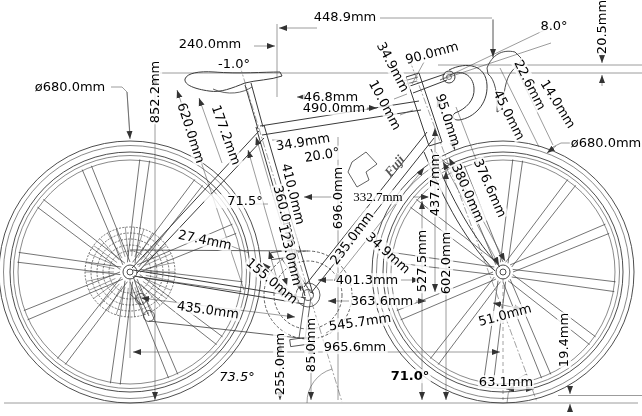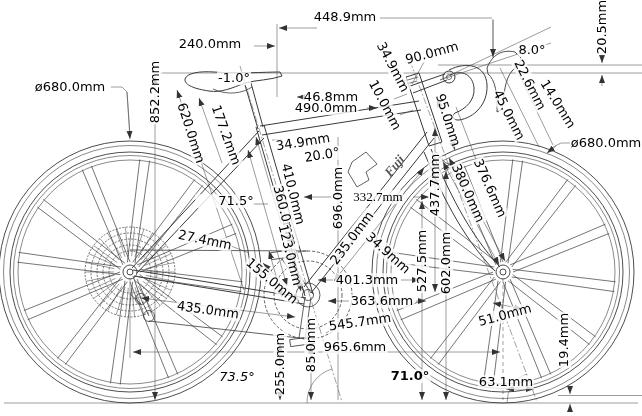--- a/index.html
+++ b/index.html
@@ -159,45 +159,45 @@
     <path d="M111,87 H122 L127,92 L130,135"></path>
     <path d="M570,143 H561 L553,147 L548,152"></path>
     <line x1="127" y1="92" x2="130" y2="139" marker-end="url(#ar)"></line>
     <line x1="556" y1="146" x2="547" y2="153" marker-end="url(#ar)"></line>
   </g>
 </svg>
 
 <div id="labels">
       <div class="dim" style="left: 345px; top: 17px; transform: translate(-50%, -50%) rotate(0deg);">448.9mm</div>
       <div class="dim" style="left: 210px; top: 44px; transform: translate(-50%, -50%) rotate(0deg);">240.0mm</div>
-      <div class="dim" style="left: 532px; top: 26px; transform: translate(-50%, -50%) rotate(0deg); margin-top: 24px;">8.0°</div>
+      <div class="dim" style="left: 554px; top: 26px; transform: translate(-50%, -50%) rotate(0deg);">8.0°</div>
       <div class="dim" style="left: 602px; top: 27px; transform: translate(-50%, -50%) rotate(-90deg);">20.5mm</div>
       <div class="dim" style="left: 70px; top: 87px; transform: translate(-50%, -50%) rotate(0deg);">ø680.0mm</div>
       <div class="dim" style="left: 155px; top: 92px; transform: translate(-50%, -50%) rotate(-90deg);">852.2mm</div>
-      <div class="dim" style="left: 234px; top: 78px; transform: translate(-50%, -50%) rotate(0deg);">-1.0°</div>
+      <div class="dim" style="left: 234px; top: 64px; transform: translate(-50%, -50%) rotate(0deg);">-1.0°</div>
       <div class="dim" style="left: 191px; top: 133px; transform: translate(-50%, -50%) rotate(72deg);">620.0mm</div>
       <div class="dim" style="left: 226px; top: 135px; transform: translate(-50%, -50%) rotate(70deg);">177.2mm</div>
       <div class="dim" style="left: 331px; top: 97px; transform: translate(-50%, -50%) rotate(0deg);">46.8mm</div>
-      <div class="dim" style="left: 326px; top: 108px; transform: translate(-50%, -50%) rotate(0deg);">490.0mm</div>
+      <div class="dim" style="left: 334px; top: 108px; transform: translate(-50%, -50%) rotate(0deg);">490.0mm</div>
       <div class="dim" style="left: 303px; top: 142px; transform: translate(-50%, -50%) rotate(-9deg);">34.9mm</div>
       <div class="dim" style="left: 322px; top: 155px; transform: translate(-50%, -50%) rotate(-9deg);">20.0°</div>
       <div class="dim" style="left: 393px; top: 67px; transform: translate(-50%, -50%) rotate(62deg);">34.9mm</div>
       <div class="dim" style="left: 385px; top: 105px; transform: translate(-50%, -50%) rotate(62deg);">10.0mm</div>
       <div class="dim" style="left: 432px; top: 53px; transform: translate(-50%, -50%) rotate(-15deg);">90.0mm</div>
       <div class="dim" style="left: 448px; top: 120px; transform: translate(-50%, -50%) rotate(72deg);">95.0mm</div>
       <div class="dim" style="left: 509px; top: 115px; transform: translate(-50%, -50%) rotate(63deg);">45.0mm</div>
       <div class="dim" style="left: 530px; top: 85px; transform: translate(-50%, -50%) rotate(63deg);">22.6mm</div>
       <div class="dim" style="left: 558px; top: 104px; transform: translate(-50%, -50%) rotate(58deg);">14.0mm</div>
       <div class="dim" style="left: 490px; top: 188px; transform: translate(-50%, -50%) rotate(66deg);">376.6mm</div>
       <div class="dim" style="left: 468px; top: 193px; transform: translate(-50%, -50%) rotate(66deg);">380.0mm</div>
       <div class="dim" style="left: 435px; top: 185px; transform: translate(-50%, -50%) rotate(-90deg);">437.7mm</div>
       <div class="dim" style="left: 606px; top: 143px; transform: translate(-50%, -50%) rotate(0deg);">ø680.0mm</div>
       <div class="dim" style="left: 378px; top: 197px; transform: translate(-50%, -50%) rotate(0deg); font-family: Liberation Serif, serif;">332.7mm</div>
       <div class="dim" style="left: 338px; top: 198px; transform: translate(-50%, -50%) rotate(-90deg);">696.0mm</div>
-      <div class="dim" style="left: 225px; top: 201px; transform: translate(-50%, -50%) rotate(0deg); padding-left: 23px;">71.5°</div>
+      <div class="dim" style="left: 234px; top: 201px; transform: translate(-50%, -50%) rotate(0deg); padding-left: 23px;">71.5°</div>
       <div class="dim" style="left: 293px; top: 194px; transform: translate(-50%, -50%) rotate(76deg);">410.0mm</div>
       <div class="dim" style="left: 285px; top: 216px; transform: translate(-50%, -50%) rotate(76deg);">360.0mm</div>
       <div class="dim" style="left: 290px; top: 255px; transform: translate(-50%, -50%) rotate(76deg);">123.0mm</div>
       <div class="dim" style="left: 205px; top: 240px; transform: translate(-50%, -50%) rotate(12deg);">27.4mm</div>
       <div class="dim" style="left: 272px; top: 281px; transform: translate(-50%, -50%) rotate(40deg);">155.0mm</div>
       <div class="dim" style="left: 352px; top: 238px; transform: translate(-50%, -50%) rotate(-53deg);">235.0mm</div>
       <div class="dim" style="left: 388px; top: 253px; transform: translate(-50%, -50%) rotate(42deg);">34.9mm</div>
       <div class="dim" style="left: 208px; top: 310px; transform: translate(-50%, -50%) rotate(8deg);">435.0mm</div>
       <div class="dim" style="left: 367px; top: 280px; transform: translate(-50%, -50%) rotate(0deg);">401.3mm</div>
       <div class="dim" style="left: 382px; top: 301px; transform: translate(-50%, -50%) rotate(0deg);">363.6mm</div>

